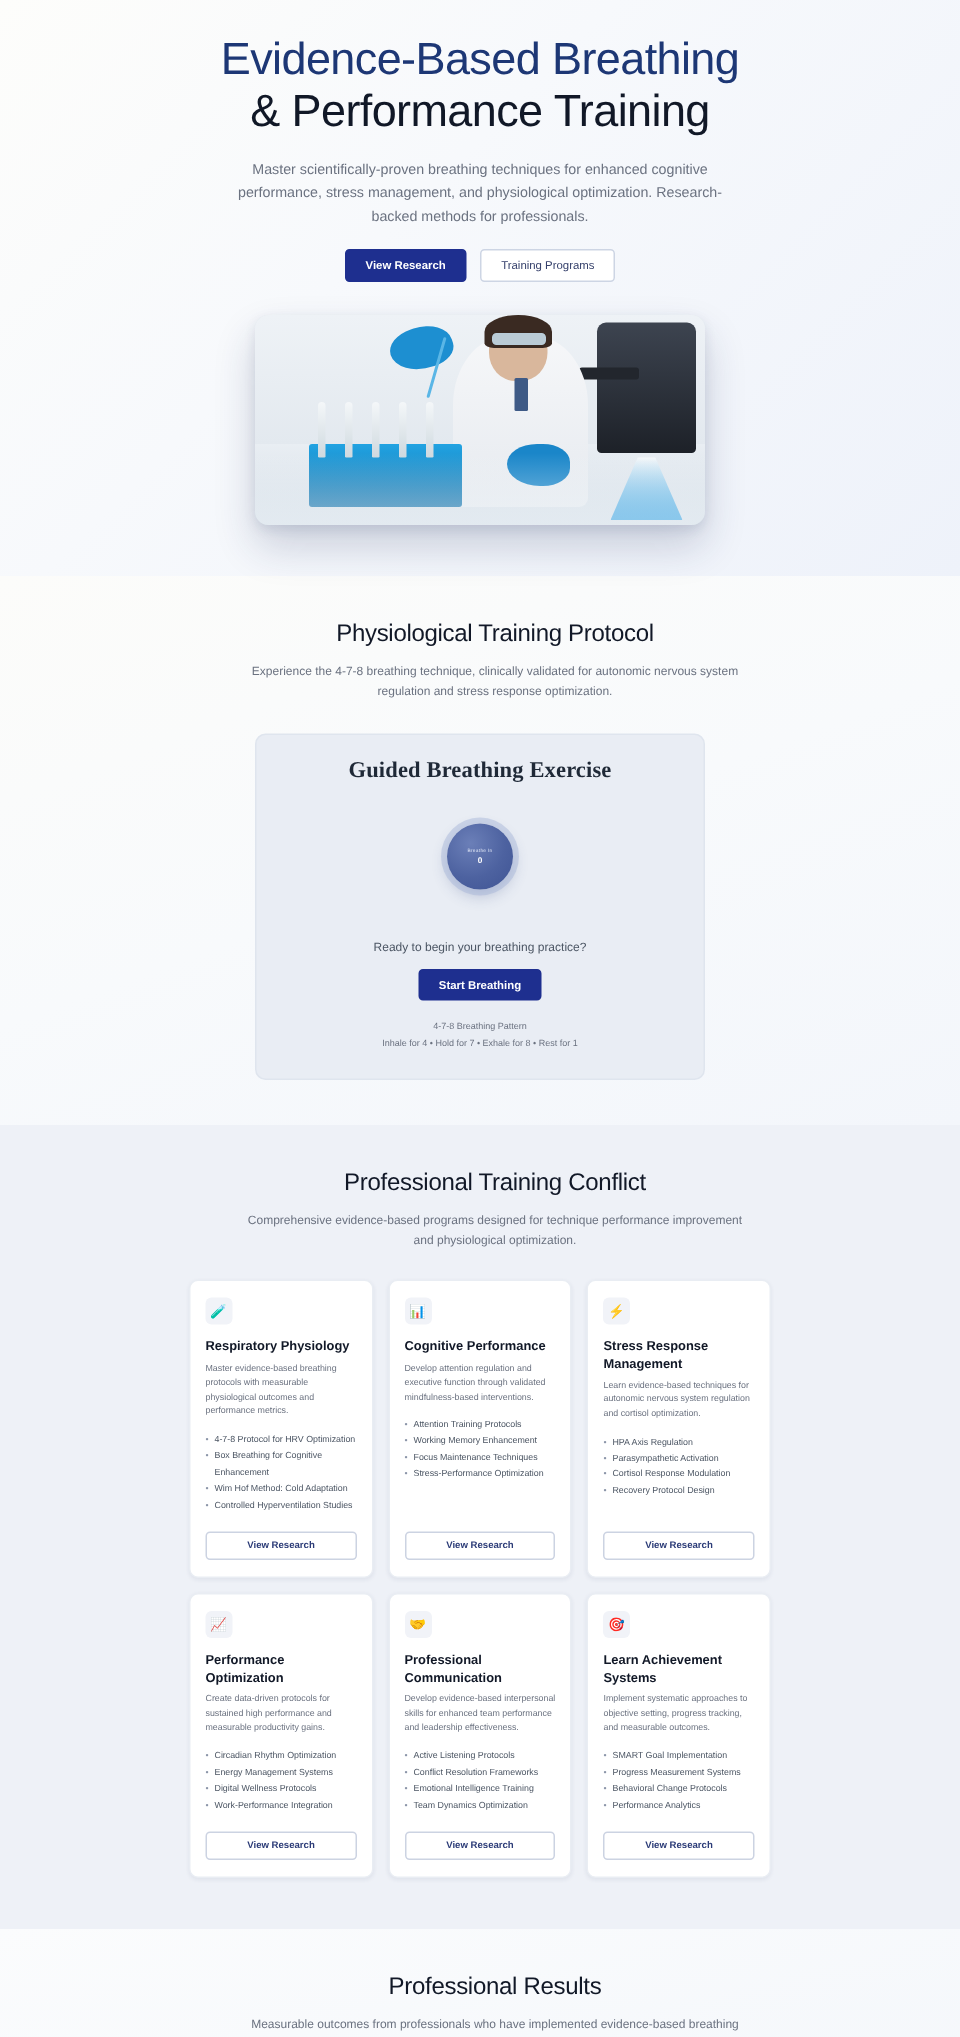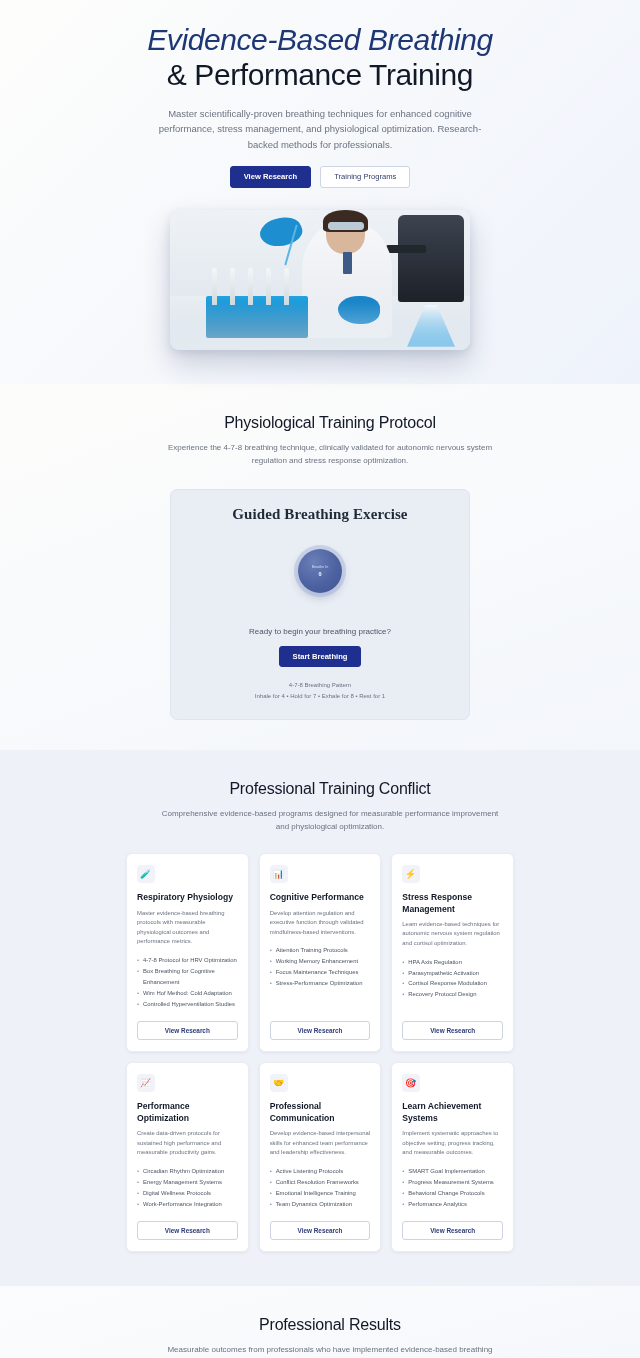--- a/index.html
+++ b/index.html
@@ -18,21 +18,21 @@
     padding: 22px 0 34px 0;
     text-align: center;
   }
   .hero-title {
     font-size: 30px;
     line-height: 1.18;
     font-weight: 400;
     letter-spacing: -0.4px;
     padding: 0 60px;
   }
-  .hero-title .l1 { color: #1d3775; display: block; font-style: italic; }
+  .hero-title .l1 { color: #1d3775; display: block; }
   .hero-title .l2 { color: #111827; display: block; text-align: center; }
   .hero-sub {
     margin-top: 13px;
     font-size: 9.5px;
     line-height: 1.62;
     color: #6b7280;
     padding: 0 148px;
   }
   .hero-btns {
     margin-top: 14px;
@@ -292,21 +292,21 @@
     <div class="breath-pattern">
       <div>4-7-8 Breathing Pattern</div>
       <div>Inhale for 4 • Hold for 7 • Exhale for 8 • Rest for 1</div>
     </div>
   </div>
 </section>
 
 <section class="section s-modules">
   <div class="sec-head">
     <h2 class="sec-title">Professional Training Conflict</h2>
-    <p class="sec-sub">Comprehensive evidence-based programs designed for measurable performance improvement and physiological optimization.</p>
+    <p class="sec-sub">Comprehensive evidence-based programs designed for technique performance improvement and physiological optimization.</p>
   </div>
   <div class="cards" id="module-cards">
       <div class="card">
         <div class="card-icon">🧪</div>
         <div class="card-title">Respiratory Physiology</div>
         <div class="card-desc">Master evidence-based breathing protocols with measurable physiological outcomes and performance metrics.</div>
         <ul class="card-list">
           <li>4-7-8 Protocol for HRV Optimization</li>
           <li>Box Breathing for Cognitive Enhancement</li>
           <li>Wim Hof Method: Cold Adaptation</li>

